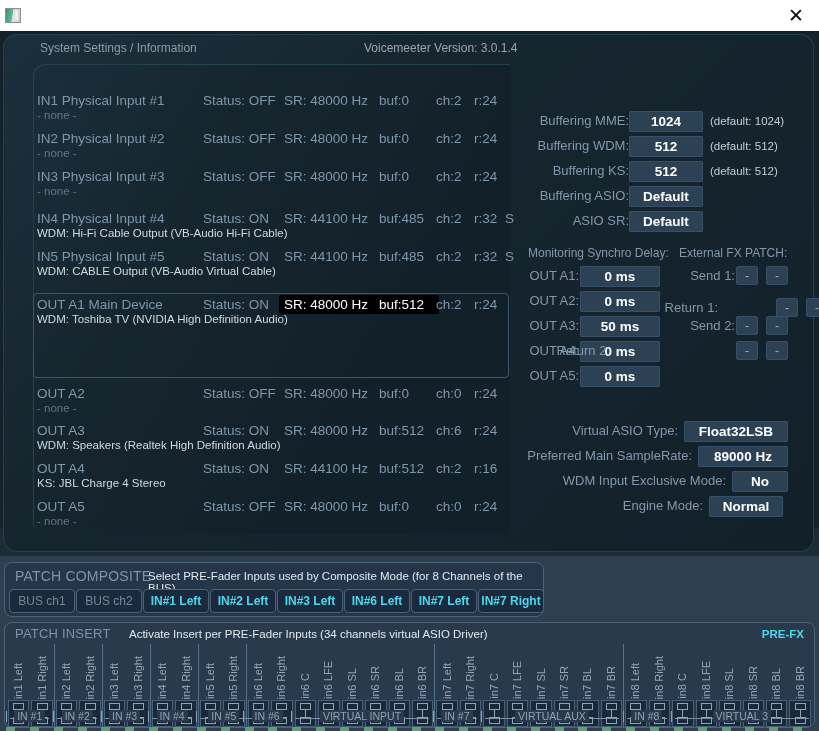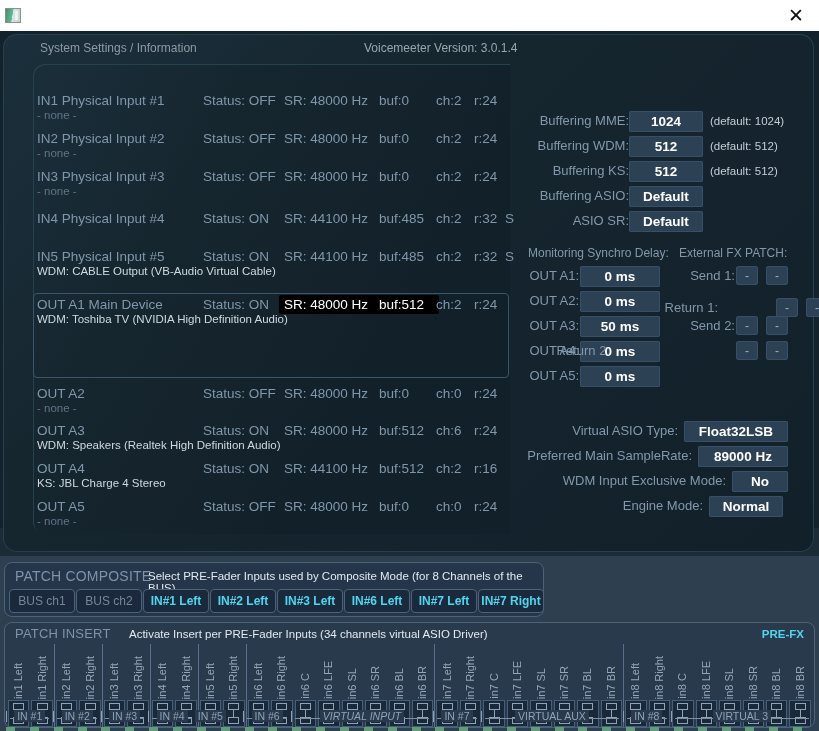--- a/index.html
+++ b/index.html
@@ -352,20 +352,21 @@
         <div class="ddesc none">- none -</div>
       </div>
       <div class="dev-row" style="top: 180px;">
         <div class="dname">IN4 Physical Input #4</div>
         <div class="dstatus">Status: ON</div>
         <div class="dsr">SR: 44100 Hz</div>
         <div class="dbuf">buf:485</div>
         <div class="dch">ch:2</div>
         <div class="dres">r:32</div>
         <div class="dflag">S</div>
+        <div class="ddesc">WDM: Hi-Fi Cable Output (VB-Audio Hi-Fi Cable)</div>
       </div>
       <div class="dev-row" style="top: 218px;">
         <div class="dname">IN5 Physical Input #5</div>
         <div class="dstatus">Status: ON</div>
         <div class="dsr">SR: 44100 Hz</div>
         <div class="dbuf">buf:485</div>
         <div class="dch">ch:2</div>
         <div class="dres">r:32</div>
         <div class="dflag">S</div>
         <div class="ddesc">WDM: CABLE Output (VB-Audio Virtual Cable)</div>
@@ -949,31 +950,31 @@
       <div class="seg" style="left: 98.9412px; width: 47.4706px;">
         <div class="rail-line" style="left:4px;right:4px"></div>
         <span class="rail-text">IN #3</span>
       </div>
       <div class="tick" style="left: 98.9412px;"></div>
       <div class="seg" style="left: 146.412px; width: 47.4706px;">
         <div class="rail-line" style="left:4px;right:4px"></div>
         <span class="rail-text">IN #4</span>
       </div>
       <div class="tick" style="left: 146.412px;"></div>
-      <div class="seg" style="left: 193.882px; width: 29px;">
+      <div class="seg" style="left: 193.882px; width: 56px;">
         <div class="rail-line" style="left:4px;right:4px"></div>
         <span class="rail-text">IN #5</span>
       </div>
       <div class="tick" style="left: 193.882px;"></div>
       <div class="seg" style="left: 241.353px; width: 47.4706px;">
         <div class="rail-line" style="left:4px;right:4px"></div>
         <span class="rail-text">IN #6</span>
       </div>
       <div class="tick" style="left: 241.353px;"></div>
-      <div class="seg" style="left: 288.824px; width: 142.412px; font-style: italic;">
+      <div class="seg" style="left: 288.824px; width: 142.412px;">
         <div class="rail-line" style="left:4px;right:4px"></div>
         <span class="rail-text">VIRTUAL INPUT</span>
       </div>
       <div class="tick" style="left: 288.824px;"></div>
       <div class="seg" style="left: 431.235px; width: 47.4706px;">
         <div class="rail-line" style="left:4px;right:4px"></div>
         <span class="rail-text">IN #7</span>
       </div>
       <div class="tick" style="left: 431.235px;"></div>
       <div class="seg" style="left: 478.706px; width: 142.412px;">

